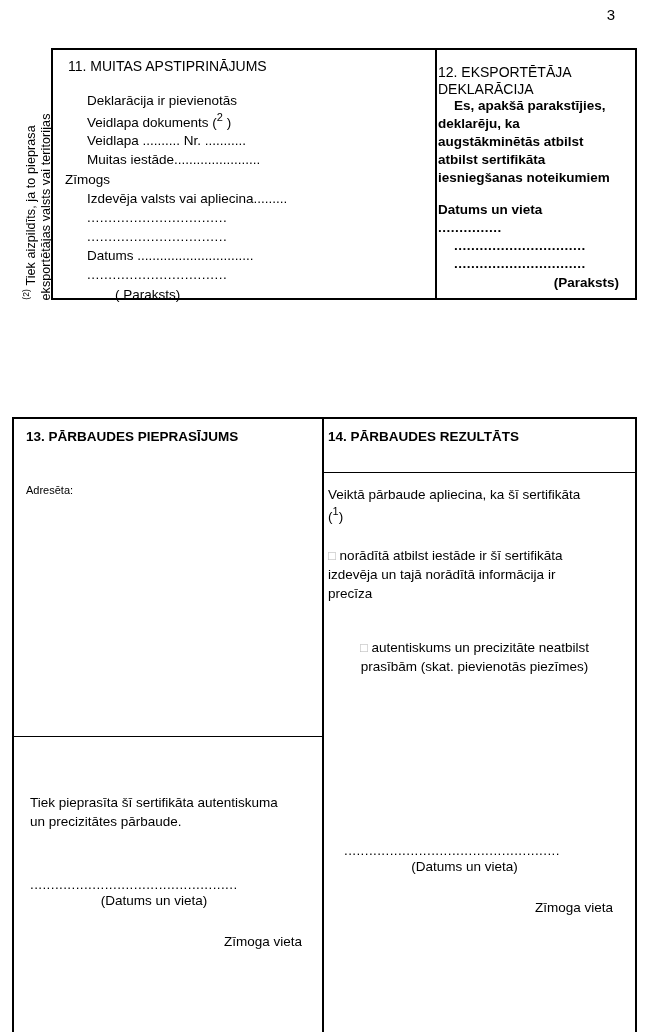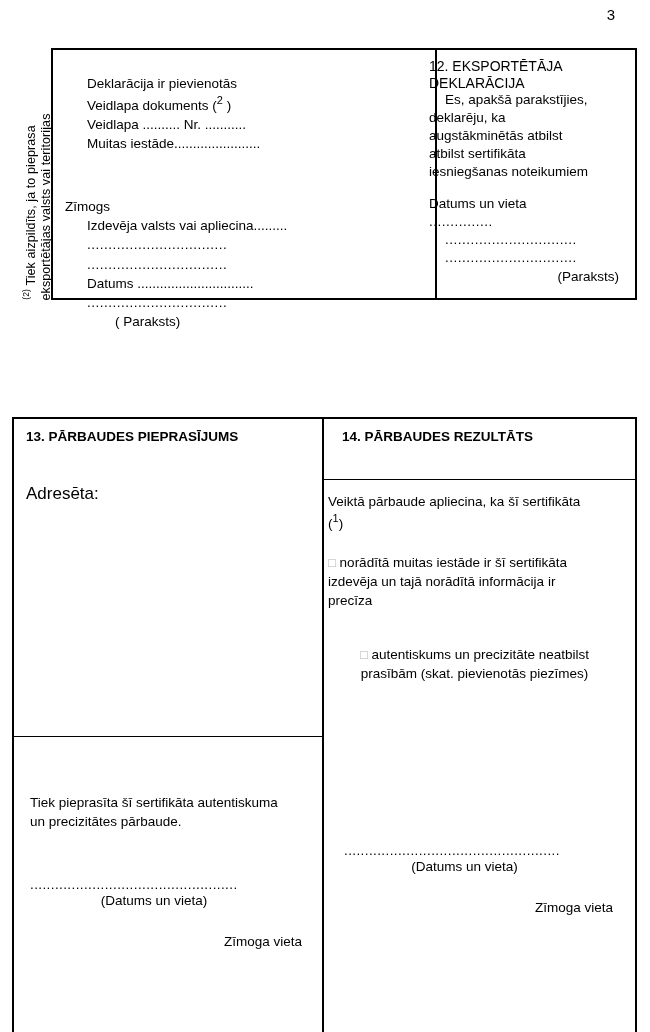--- a/index.html
+++ b/index.html
@@ -76,42 +76,42 @@
     left: 0;
     top: 0;
     width: 384px;
     height: 100%;
     box-sizing: border-box;
     border-right: 2px solid #000;
     padding: 8px 10px 0 12px;
   }
   .box12 {
     position: absolute;
-    left: 366px;
+    left: 375px;
     top: 0;
     right: 0;
     height: 100%;
     box-sizing: border-box;
-    padding: 8px 8px 0 10px;
+    padding: 14px 8px 0 10px;
   }
 
   .box-title {
     font-size: 14px;
     line-height: 1.18;
     margin: 0 0 0 0;
     white-space: pre-line;
   }
   .box11 .box-title { margin-left: 3px; }
 
   .b11-body { margin-top: 16px; font-size: 13.5px; line-height: 1.42; }
   .b11-row  { margin-left: 22px; white-space: nowrap; }
-  .b11-row.flush { margin-left: 0; margin-top: 44px; }
+  .b11-row.flush { margin-left: 0; }
   .b11-sup { font-size: 11px; vertical-align: super; }
 
-  .b12-body { font-size: 13.5px; line-height: 1.33; }
+  .b12-body { font-size: 13.5px; line-height: 1.33; font-weight: bold; }
   .b12-indent { text-indent: 16px; }
   .b12-spacer { height: 14px; }
   .b12-dots-a { margin-left: 0px; }
   .b12-dots-b { margin-left: 16px; }
   .b12-sign { text-align: right; padding-right: 8px; margin-top: 1px; }
 
   .dots { letter-spacing: 0.5px; }
 
   
   .section-bottom {
@@ -141,29 +141,29 @@
     box-sizing: border-box;
   }
 
   .b13-head, .b14-head {
     box-sizing: border-box;
     padding: 10px 0 0 12px;
     font-size: 13.5px;
     font-weight: bold;
   }
   .b14-head {
-    height: 61px;
+    height: 54px;
     border-bottom: 1.6px solid #000;
-    padding-left: 18px;
+    padding-left: 4px;
   }
   .b13-head { height: 61px; }
 
   .b13-addr {
     padding: 4px 0 0 12px;
-    font-size: 17px;
+    font-size: 11px;
   }
 
   .b13-upper {
     position: absolute;
     left: 0; top: 0; right: 0;
     height: 318px;
     box-sizing: border-box;
     border-bottom: 1.6px solid #000;
   }
   .b13-lower {
@@ -213,20 +213,21 @@
   <div class="page-number">3</div>
 
   <div class="side-note">
     <div class="side-note-line l1"><span class="sup-small">(2)</span><span> Tiek aizpildīts, ja to pieprasa</span></div>
     <div class="side-note-line l2">eksportētājas valsts vai teritorijas</div>
   </div>
 
   <div class="section-top">
 
     <div class="box11">
+      <div class="box-title">11. MUITAS APSTIPRINĀJUMS</div>
       <div class="b11-body">
         <div class="b11-row">Deklarācija ir pievienotās</div>
         <div class="b11-row"><span>Veidlapa dokuments (</span><span class="b11-sup">2</span><span> )</span></div>
         <div class="b11-row">Veidlapa  .......... Nr. ...........</div>
         <div class="b11-row">Muitas iestāde.......................</div>
         <div class="b11-row flush">Zīmogs</div>
         <div class="b11-row">Izdevēja valsts vai  apliecina.........</div>
         <div class="b11-row dots">.................................</div>
         <div class="b11-row dots">.................................</div>
         <div class="b11-row">Datums ...............................</div>
@@ -272,21 +273,21 @@
       </div>
     </div>
 
     <div class="box14">
       <div class="b14-head">14. PĀRBAUDES REZULTĀTS</div>
       <div class="b14-body">
         <div class="b14-lead">Veiktā pārbaude apliecina, ka šī sertifikāta</div>
         <div class="b14-sup-line"><span>(</span><span class="b14-sup">1</span><span>)</span></div>
 
         <div class="b14-opt">
-          <div><span class="checkbox-glyph">□</span><span> norādītā muitas iestāde ir šī sertifikāta</span></div>
+          <div><span class="checkbox-glyph">□</span><span> norādītā atbilst iestāde ir šī sertifikāta</span></div>
           <div>izdevēja un tajā norādītā informācija ir</div>
           <div>precīza</div>
         </div>
 
         <div class="b14-opt second">
           <div><span class="checkbox-glyph">□</span><span> autentiskums un precizitāte neatbilst</span></div>
           <div>prasībām (skat. pievienotās piezīmes)</div>
         </div>
       </div>
 

